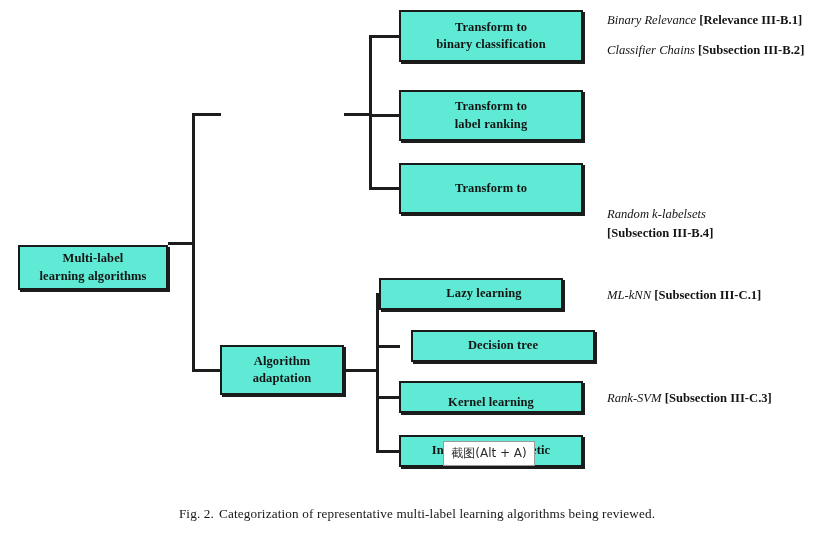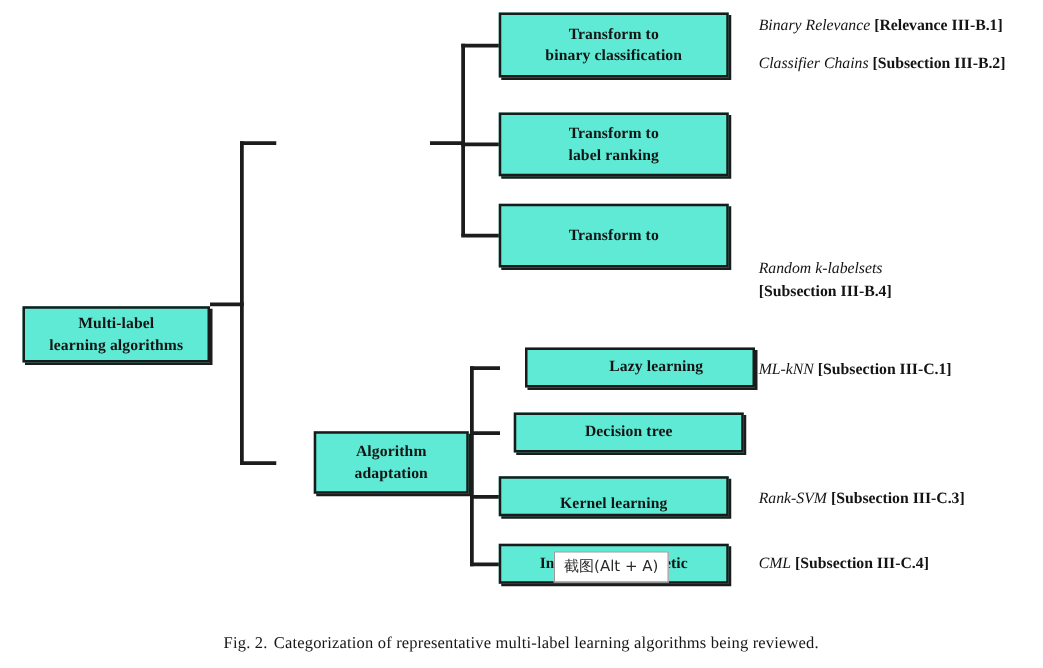--- a/index.html
+++ b/index.html
@@ -124,21 +124,21 @@
   <div class="conn h" style="left:376px; top:450px; width:24px;"></div>
 
   <div class="node" style="left:18px; top:222px; width:150px; height:45px;margin-top:23px;">
     <span class="node-label">
       <span>Multi-label</span><br>
       <span>learning algorithms</span>
     </span>
   </div>
 
 
-  <div class="node" style="left:220px; top:345px; width:124px; height:50px;margin-left:31px;">
+  <div class="node" style="left:220px; top:345px; width:124px; height:50px;">
     <span class="node-label">
       <span>Algorithm</span><br>
       <span>adaptation</span>
     </span>
   </div>
 
   <div class="node" style="left:399px; top:10px; width:184px; height:52px;">
     <span class="node-label">
       <span>Transform to</span><br>
       <span>binary classification</span>
@@ -151,21 +151,21 @@
       <span>label ranking</span>
     </span>
   </div>
 
   <div class="node" style="left:399px; top:163px; width:184px; height:51px;">
     <span class="node-label">
       <span>Transform to</span><br>
     </span>
   </div>
 
-  <div class="node" style="left:420px; top:278px; width:184px; height:32px;padding-left:30px;">
+  <div class="node" style="left:379px; top:278px; width:184px; height:32px;padding-left:30px;">
     <span class="node-label">Lazy learning</span>
   </div>
 
   <div class="node" style="left:411px; top:330px; width:184px; height:32px;">
     <span class="node-label">Decision tree</span>
   </div>
 
   <div class="node" style="left:399px; top:381px; width:184px; height:32px;align-items:flex-end;">
     <span class="node-label">Kernel learning</span>
   </div>
@@ -202,26 +202,20 @@
   </div>
 
 
   <div class="annot" style="left:607px; top:389px;">
     <span class="ln">
       <span class="alg">Rank-SVM</span>
       <span class="sec">[Subsection III-C.3]</span>
     </span>
   </div>
 
-  <div class="annot" style="left:607px; top:441px;">
-    <span class="ln">
-      <span class="alg">CML</span>
-      <span class="sec">[Subsection III-C.4]</span>
-    </span>
-  </div>
 
   <div id="capture-tooltip">
     <span>截图(Alt + A)</span>
   </div>
 
   <div id="caption">
     <span class="figno">Fig. 2.</span><span>Categorization of representative multi-label learning algorithms being reviewed.</span>
   </div>
 
 </div>

